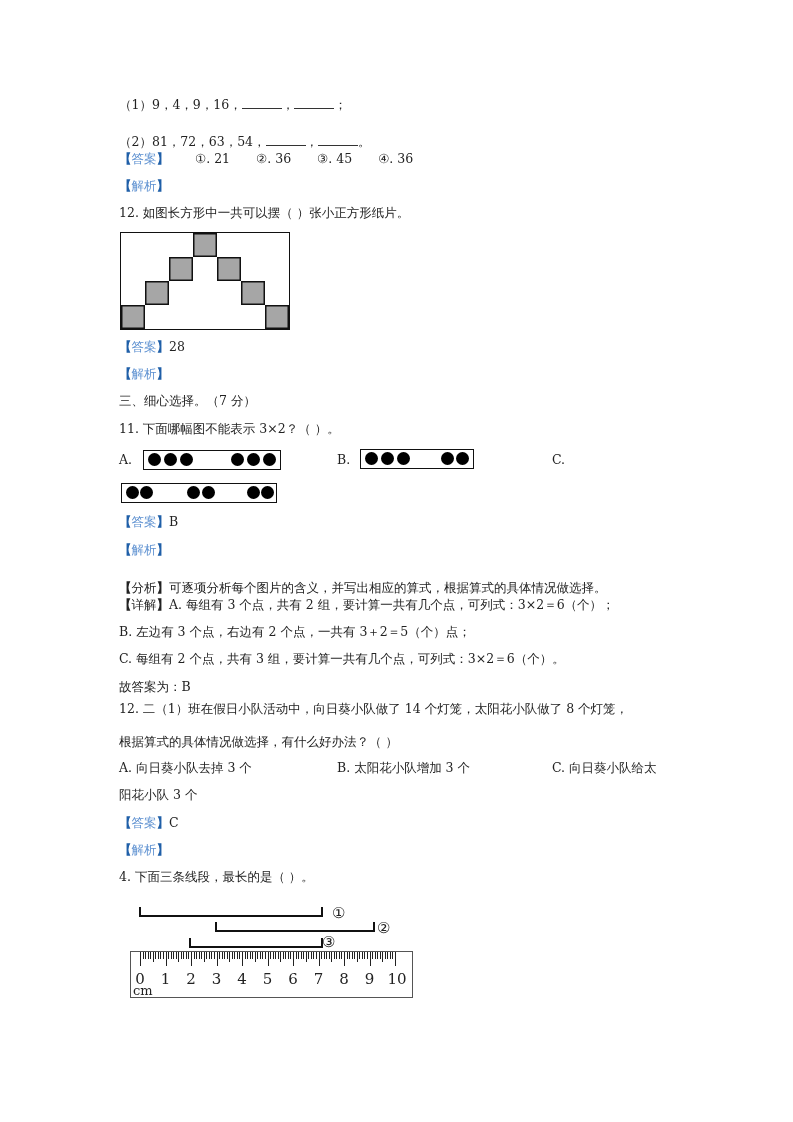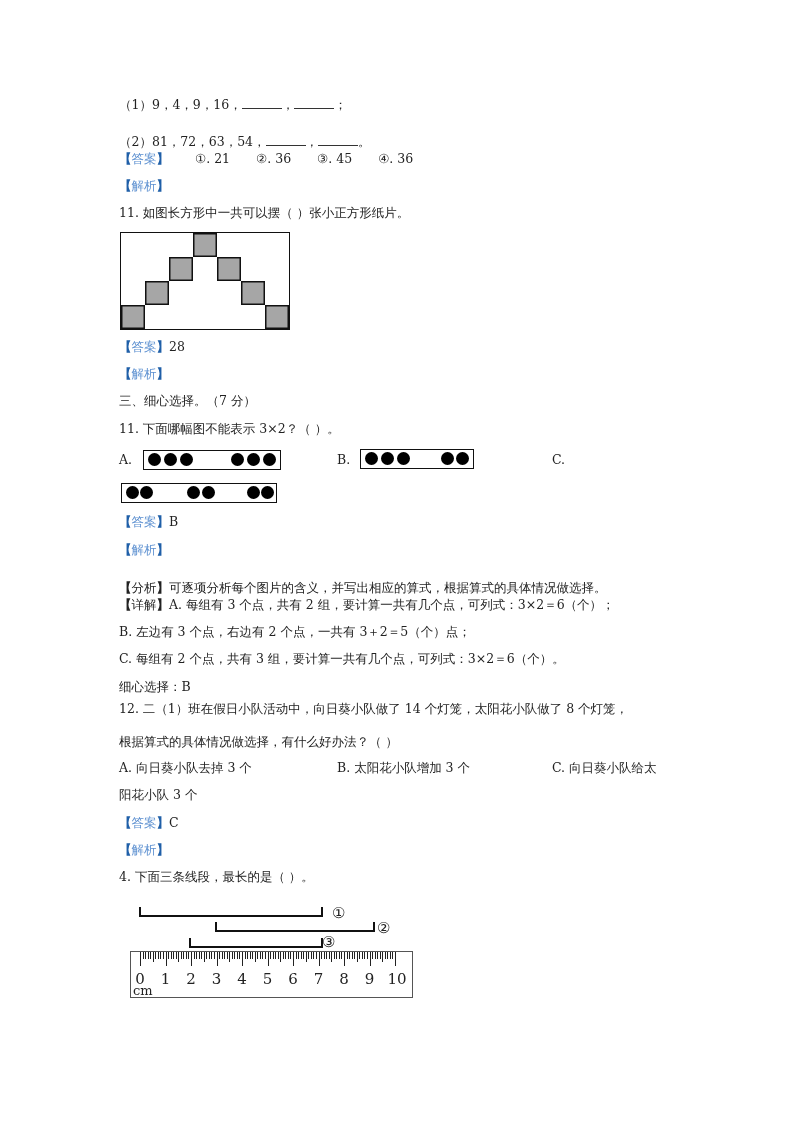--- a/index.html
+++ b/index.html
@@ -38,21 +38,21 @@
   <span class="tag"><span class="br">【</span><span>答案</span><span class="br">】</span></span>
   <span class="gap" style="width:22px"></span><span>①. 21</span>
   <span class="gap" style="width:22px"></span><span>②. 36</span>
   <span class="gap" style="width:22px"></span><span>③. 45</span>
   <span class="gap" style="width:22px"></span><span>④. 36</span>
 </div>
 <div class="line" style="top:177px">
   <span class="tag"><span class="br">【</span><span>解析</span><span class="br">】</span></span>
 </div>
 
-<div class="line" style="top:204px">11.  如图长方形中一共可以摆（          ）张小正方形纸片。</div>
+<div class="line" style="top:204px">12.  如图长方形中一共可以摆（          ）张小正方形纸片。</div>
 <div class="grid">
   <div class="cell" style="left:72px;top:0px"></div>
   <div class="cell" style="left:48px;top:24px"></div>
   <div class="cell" style="left:96px;top:24px"></div>
   <div class="cell" style="left:24px;top:48px"></div>
   <div class="cell" style="left:120px;top:48px"></div>
   <div class="cell" style="left:0px;top:72px"></div>
   <div class="cell" style="left:144px;top:72px"></div>
 </div>
 <div class="line" style="top:338px">
@@ -102,21 +102,21 @@
   <span class="tag"><span class="br">【</span><span>解析</span><span class="br">】</span></span>
 </div>
 <div class="line" style="top:579px">
   <span><b>【</b><span>分析</span><b>】</b></span><span>可逐项分析每个图片的含义，并写出相应的算式，根据算式的具体情况做选择。</span>
 </div>
 <div class="line" style="top:596px">
   <span><b>【</b><span>详解</span><b>】</b></span><span>A. 每组有 3 个点，共有 2 组，要计算一共有几个点，可列式：3×2＝6（个）；</span>
 </div>
 <div class="line" style="top:623px">B. 左边有 3 个点，右边有 2 个点，一共有 3＋2＝5（个）点；</div>
 <div class="line" style="top:650px">C. 每组有 2 个点，共有 3 组，要计算一共有几个点，可列式：3×2＝6（个）。</div>
-<div class="line" style="top:678px">细心选择：B</div>
+<div class="line" style="top:678px">故答案为：B</div>
 
 <div class="line" style="top:700px">12.  二（1）班在假日小队活动中，向日葵小队做了 14 个灯笼，太阳花小队做了 8 个灯笼，</div>
 <div class="line" style="top:733px">根据算式的具体情况做选择，有什么好办法？（      ）</div>
 <div class="line" style="top:759px">A.  向日葵小队去掉 3 个</div>
 <div class="line" style="top:759px;left:337px">B.  太阳花小队增加 3 个</div>
 <div class="line" style="top:759px;left:552px">C.  向日葵小队给太</div>
 <div class="line" style="top:786px">阳花小队 3 个</div>
 <div class="line" style="top:814px">
   <span class="tag"><span class="br">【</span><span>答案</span><span class="br">】</span></span><span>C</span>
 </div>

